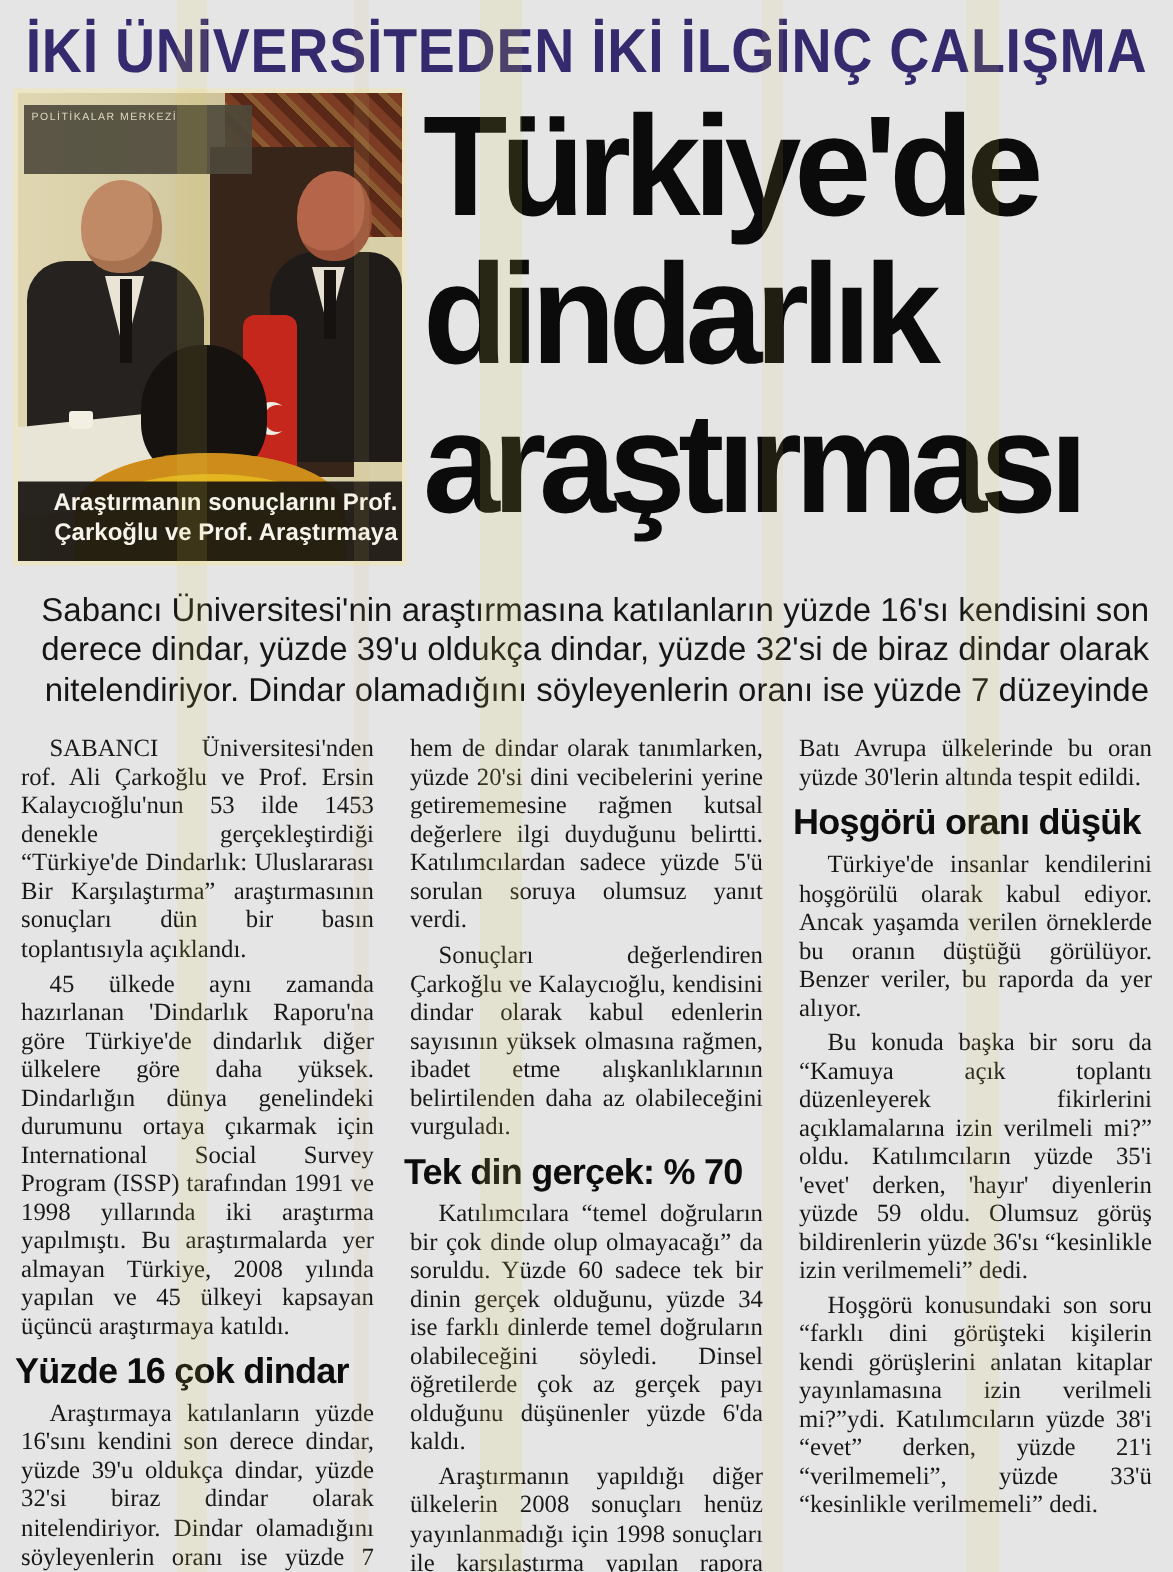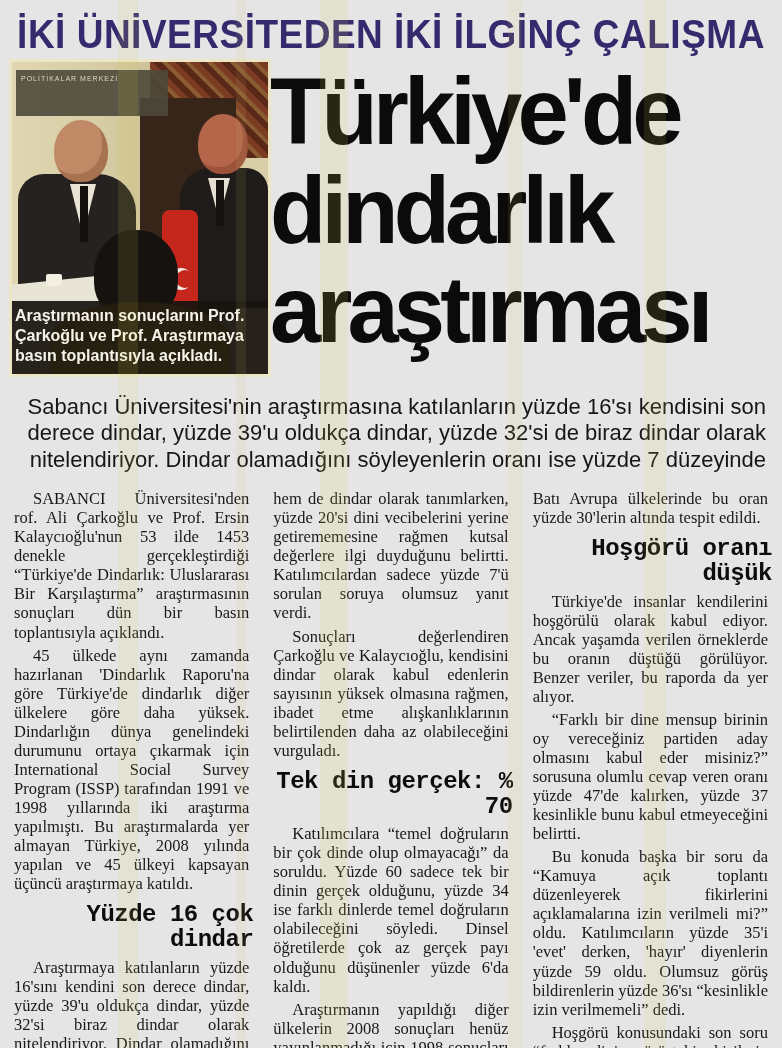--- a/index.html
+++ b/index.html
@@ -61,47 +61,47 @@
   .ph-table{position:absolute;left:0;top:218px;width:92px;height:60px;background:#e9e5d6;
     transform:skewY(-6deg);}
   .ph-cup{position:absolute;left:34px;top:212px;width:16px;height:12px;background:#f3efe3;
     border-radius:2px 2px 4px 4px;}
   .ph-fg-head{position:absolute;left:82px;top:168px;width:84px;height:90px;background:#161210;
     border-radius:48% 48% 42% 42%;}
   .ph-fg-shirt{position:absolute;left:38px;top:240px;width:180px;height:76px;background:#e3b61f;
     border-radius:50% 50% 0 0;box-shadow:inset 0 14px 0 rgba(180,90,20,0.45);}
   .photo-caption{
     position:absolute;left:0;right:0;bottom:0;z-index:5;
-    background:rgba(24,20,16,0.93);color:#f6f3ea;text-align:left;
+    background:rgba(24,20,16,0.93);color:#f6f3ea;text-align:right;
     font-family:"Liberation Sans",sans-serif;font-weight:700;
     font-size:16px;line-height:1.25;padding:5px 3px 8px;
   }
 
   
-  .headline{flex:1;padding-left:2px;padding-top:0;color:#0b0b0b;}
+  .headline{flex:1;padding-left:14px;padding-top:0;color:#0b0b0b;}
   .hl{
     font-family:"Liberation Sans",sans-serif;font-weight:800;
     font-size:95px;line-height:1.04;letter-spacing:-5px;white-space:nowrap;
     transform:scaleX(0.97);transform-origin:left top;
   }
 
   
   .deck{
     margin:10px 16px 0;text-align:right;color:#161616;
     font-family:"Liberation Sans",sans-serif;font-size:22px;line-height:1.2;
   }
 
   
   .columns{display:flex;gap:16px;padding:12px 10px 0;}
   .col{flex:1;min-width:0;font-size:16.5px;line-height:1.155;text-align:justify;color:#1a1816;}
   .col p{margin:4px;}
   .col p.ind{text-indent:19px;}
   .col h2{
-    font-family:Liberation Mono, monospace;font-weight:700;color:#0d0d0d;
-    font-size:24px;line-height:1.05;margin:9px 0 5px;letter-spacing:-0.5px;text-align:right;
+    font-family:Liberation Sans, sans-serif;font-weight:700;color:#0d0d0d;
+    font-size:24px;line-height:1.05;margin:9px 0 5px;letter-spacing:-0.5px;text-align:left;
   }
 </style>
 </head>
 <body>
 
 <div class="page">
 
   <div class="streak s1"></div>
   <div class="streak s2"></div>
   <div class="streak s3"></div>
@@ -128,21 +128,20 @@
       <div class="ph-flag"></div>
       <div class="ph-crescent"></div>
       <div class="ph-crescent-in"></div>
       <div class="ph-table"></div>
       <div class="ph-cup"></div>
       <div class="ph-fg-head"></div>
       <div class="ph-fg-shirt"></div>
       <div class="photo-caption">
         <div>Araştırmanın sonuçlarını Prof.</div>
         <div>Çarkoğlu ve Prof. Araştırmaya</div>
-        <div>basın toplantısıyla açıkladı.</div>
       </div>
     </div>
 
     <div class="headline">
       <div class="hl">Türkiye'de</div>
       <div class="hl">dindarlık</div>
       <div class="hl">araştırması</div>
     </div>
   </div>
 
@@ -152,31 +151,30 @@
 
     <div class="col">
       <p class="ind">SABANCI Üniversitesi'nden rof. Ali Çarkoğlu ve Prof. Ersin Kalaycıoğlu'nun 53 ilde 1453 denekle gerçekleştirdiği “Türkiye'de Dindarlık: Uluslararası Bir Karşılaştırma” araştırmasının sonuçları dün bir basın toplantısıyla açıklandı.</p>
       <p class="ind">45 ülkede aynı zamanda hazırlanan 'Dindarlık Raporu'na göre Türkiye'de dindarlık diğer ülkelere göre daha yüksek. Dindarlığın dünya genelindeki durumunu ortaya çıkarmak için International Social Survey Program (ISSP) tarafından 1991 ve 1998 yıllarında iki araştırma yapılmıştı. Bu araştırmalarda yer almayan Türkiye, 2008 yılında yapılan ve 45 ülkeyi kapsayan üçüncü araştırmaya katıldı.</p>
       <h2>Yüzde 16 çok dindar</h2>
       <p class="ind">Araştırmaya katılanların yüzde 16'sını kendini son derece dindar, yüzde 39'u oldukça dindar, yüzde 32'si biraz dindar olarak nitelendiriyor. Dindar olamadığını söyleyenlerin oranı ise yüzde 7 düzeyinde.</p>
 
     </div>
 
     <div class="col">
-      <p>hem de dindar olarak tanımlarken, yüzde 20'si dini vecibelerini yerine getirememesine rağmen kutsal değerlere ilgi duyduğunu belirtti. Katılımcılardan sadece yüzde 7'ü sorulan soruya olumsuz yanıt verdi.</p>
+      <p>hem de dindar olarak tanımlarken, yüzde 20'si dini vecibelerini yerine getirememesine rağmen kutsal değerlere ilgi duyduğunu belirtti. Katılımcılardan sadece yüzde 5'ü sorulan soruya olumsuz yanıt verdi.</p>
       <p class="ind">Sonuçları değerlendiren Çarkoğlu ve Kalaycıoğlu, kendisini dindar olarak kabul edenlerin sayısının yüksek olmasına rağmen, ibadet etme alışkanlıklarının belirtilenden daha az olabileceğini vurguladı.</p>
       <h2>Tek din gerçek: % 70</h2>
       <p class="ind">Katılımcılara “temel doğruların bir çok dinde olup olmayacağı” da soruldu. Yüzde 60 sadece tek bir dinin gerçek olduğunu, yüzde 34 ise farklı dinlerde temel doğruların olabileceğini söyledi. Dinsel öğretilerde çok az gerçek payı olduğunu düşünenler yüzde 6'da kaldı.</p>
       <p class="ind">Araştırmanın yapıldığı diğer ülkelerin 2008 sonuçları henüz yayınlanmadığı için 1998 sonuçları ile karşılaştırma yapılan rapora göre sadece tek bir dinin gerçek olduğu görüşü sadece Türkiye'de yüzde 50'nin üzerinde çıktı. Güney Kıbrıs, Filipinler, İsrail ve Portekiz'de bu oran yüzde 40-50 arasında olurken,</p>
     </div>
 
     <div class="col">
       <p>Batı Avrupa ülkelerinde bu oran yüzde 30'lerin altında tespit edildi.</p>
       <h2>Hoşgörü oranı düşük</h2>
       <p class="ind">Türkiye'de insanlar kendilerini hoşgörülü olarak kabul ediyor. Ancak yaşamda verilen örneklerde bu oranın düştüğü görülüyor. Benzer veriler, bu raporda da yer alıyor.</p>
-      <p class="ind">“Farklı bir dine mensup birinin oy vereceğiniz partiden aday olmasını kabul eder misiniz?” sorusuna olumlu cevap veren oranı yüzde 47'de kalırken, yüzde 37 kesinlikle bunu kabul etmeyeceğini belirtti.</p>
       <p class="ind">Bu konuda başka bir soru da “Kamuya açık toplantı düzenleyerek fikirlerini açıklamalarına izin verilmeli mi?” oldu. Katılımcıların yüzde 35'i 'evet' derken, 'hayır' diyenlerin yüzde 59 oldu. Olumsuz görüş bildirenlerin yüzde 36'sı “kesinlikle izin verilmemeli” dedi.</p>
       <p class="ind">Hoşgörü konusundaki son soru “farklı dini görüşteki kişilerin kendi görüşlerini anlatan kitaplar yayınlamasına izin verilmeli mi?”ydi. Katılımcıların yüzde 38'i “evet” derken, yüzde 21'i “verilmemeli”, yüzde 33'ü “kesinlikle verilmemeli” dedi.</p>
 
     </div>
 
   </div>
 </div>
 
 </body></html>

